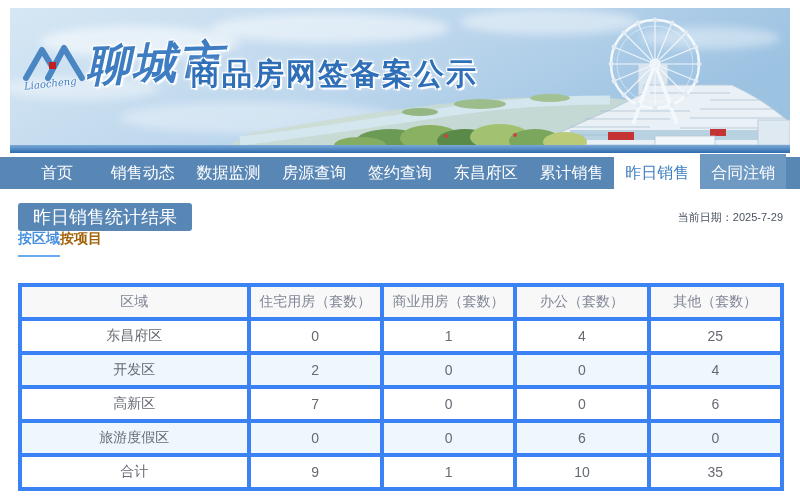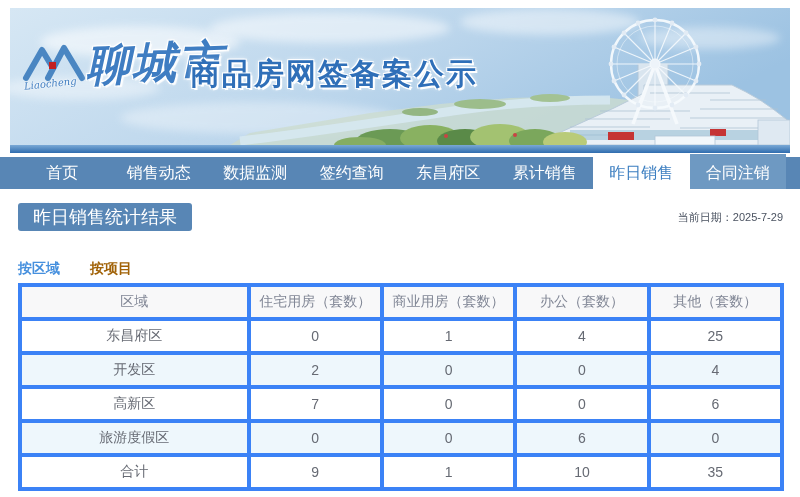--- a/index.html
+++ b/index.html
@@ -32,21 +32,21 @@
 
   
   .toolbar { position:absolute; left:18px; top:203px; width:765px; height:28px;
     display:flex; justify-content:space-between; align-items:center; }
   .section-btn { background:#5886b5; color:#fff; border:none; border-radius:3px;
     font-size:18px; height:28px; padding:0 15px; cursor:pointer;
     font-family:"Liberation Sans","DejaVu Sans",sans-serif; }
   .date-label { font-size:11px; color:#4a5260;margin-left:15px; }
 
   
-  .tabs { position:absolute; left:18px; top:260px; display:flex; gap:30px; }
+  .tabs { position:absolute; left:18px; top:230px; display:flex; }
   .tab { font-size:14px; font-weight:bold; color:#a16207; padding-bottom:7px;
     border-bottom:2px solid transparent; cursor:pointer; }
   .tab.active { color:#4690de; border-bottom-color:#68abef; }
 
   
   .table-wrap { position:absolute; left:18px; top:283px; width:766px; }
   table { width:100%; border-collapse:collapse; table-layout:fixed; font-size:14px; }
   th,td { border:4px solid #3b82f6; height:34px; text-align:center; vertical-align:middle; }
   th { background:#f8f8f9; color:#808695; font-weight:normal; }
   td { background:#fff; color:#666a73; }
@@ -163,20 +163,21 @@
       <div class="logo-script">Liaocheng</div>
     </div>
     <div class="city-name">聊城市</div>
     <div class="site-title">商品房网签备案公示</div>
   </div>
 
   <div class="nav">
     <div class="nav-item">首页</div>
     <div class="nav-item">销售动态</div>
     <div class="nav-item">数据监测</div>
+    <div class="nav-item">房源查询</div>
     <div class="nav-item">签约查询</div>
     <div class="nav-item">东昌府区</div>
     <div class="nav-item">累计销售</div>
     <div class="nav-item active">昨日销售</div>
     <div class="nav-item alt">合同注销</div>
   </div>
 
   <div class="toolbar">
     <button class="section-btn">昨日销售统计结果</button>
     <span class="date-label">当前日期：2025-7-29</span>

